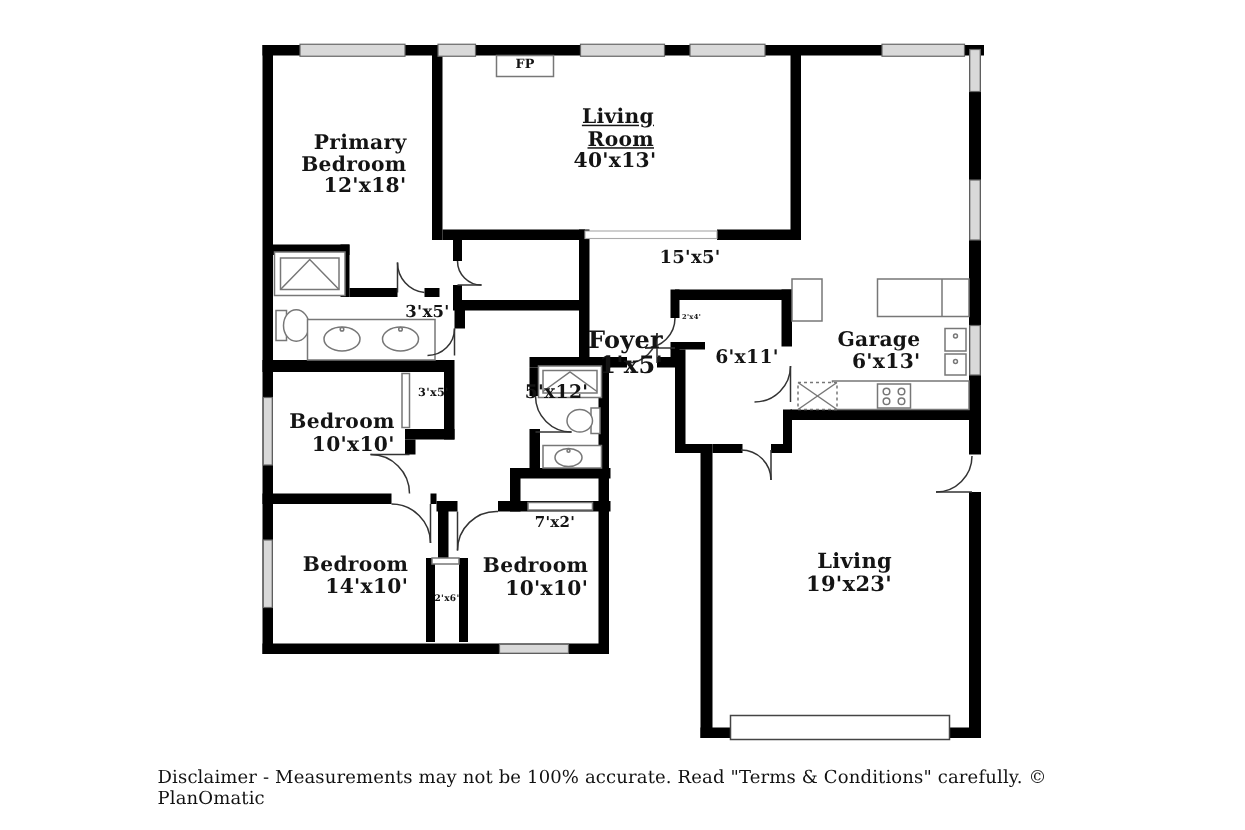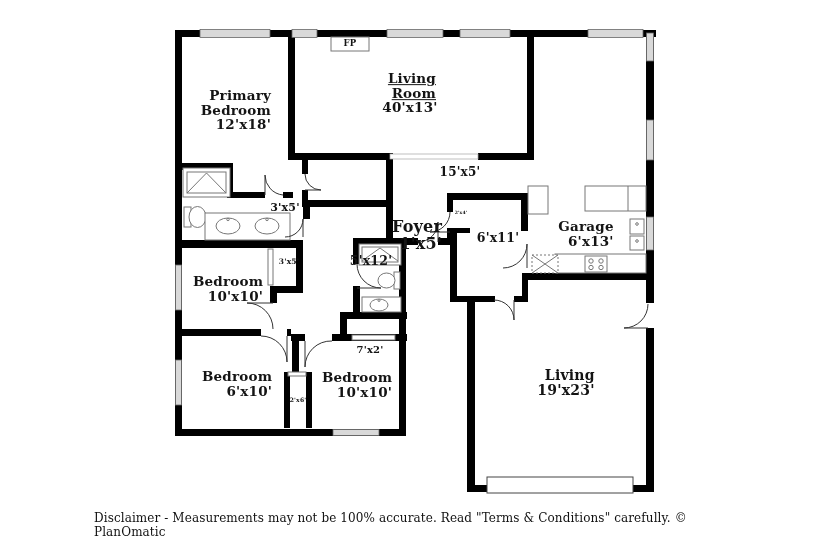--- a/index.html
+++ b/index.html
@@ -3,21 +3,21 @@
 <meta charset="utf-8">
 <style>
   html,body{margin:0;padding:0;background:#fff;}
   #stage{position:relative;width:830px;height:553px;background:#ffffff;overflow:hidden;
          font-family:"DejaVu Serif",serif;}
   #plan-svg{position:absolute;left:0;top:0;}
   .lbl{position:absolute;transform:translate(-50%,-50%);text-align:right;
        font-family:"DejaVu Serif",serif;font-weight:bold;color:#141414;
        line-height:1.08;white-space:nowrap;letter-spacing:.2px;}
   .lbl .nm{white-space:normal;margin:0 auto;}
-  .disclaimer{position:absolute;left:94px;top:511px;width:600px;
+  .disclaimer{position:absolute;left:105px;top:511px;width:600px;
        font-family:"DejaVu Serif",serif;font-size:12px;color:#111;
        letter-spacing:.1px;}
 </style>
 </head>
 <body>
 
 <div id="stage">
 
 <svg id="plan-svg" width="830" height="553" viewBox="0 0 830 553">
 
@@ -232,21 +232,21 @@
     <div>6'x13'</div>
   </div>
 
   <div class="lbl" style="left:228px;top:289px;font-size:13.5px;">
     <div class="nm">Bedroom</div>
     <div>10'x10'</div>
   </div>
 
   <div class="lbl" style="left:237px;top:384px;font-size:13.5px;">
     <div class="nm">Bedroom</div>
-    <div>6'x10'</div>
+    <div>14'x10'</div>
   </div>
 
   <div class="lbl" style="left:357px;top:385px;font-size:13.5px;">
     <div class="nm">Bedroom</div>
     <div>10'x10'</div>
   </div>
 
   <div class="lbl" style="left:566px;top:383px;font-size:14px;">
     <div class="nm">Living</div>
     <div>19'x23'</div>

